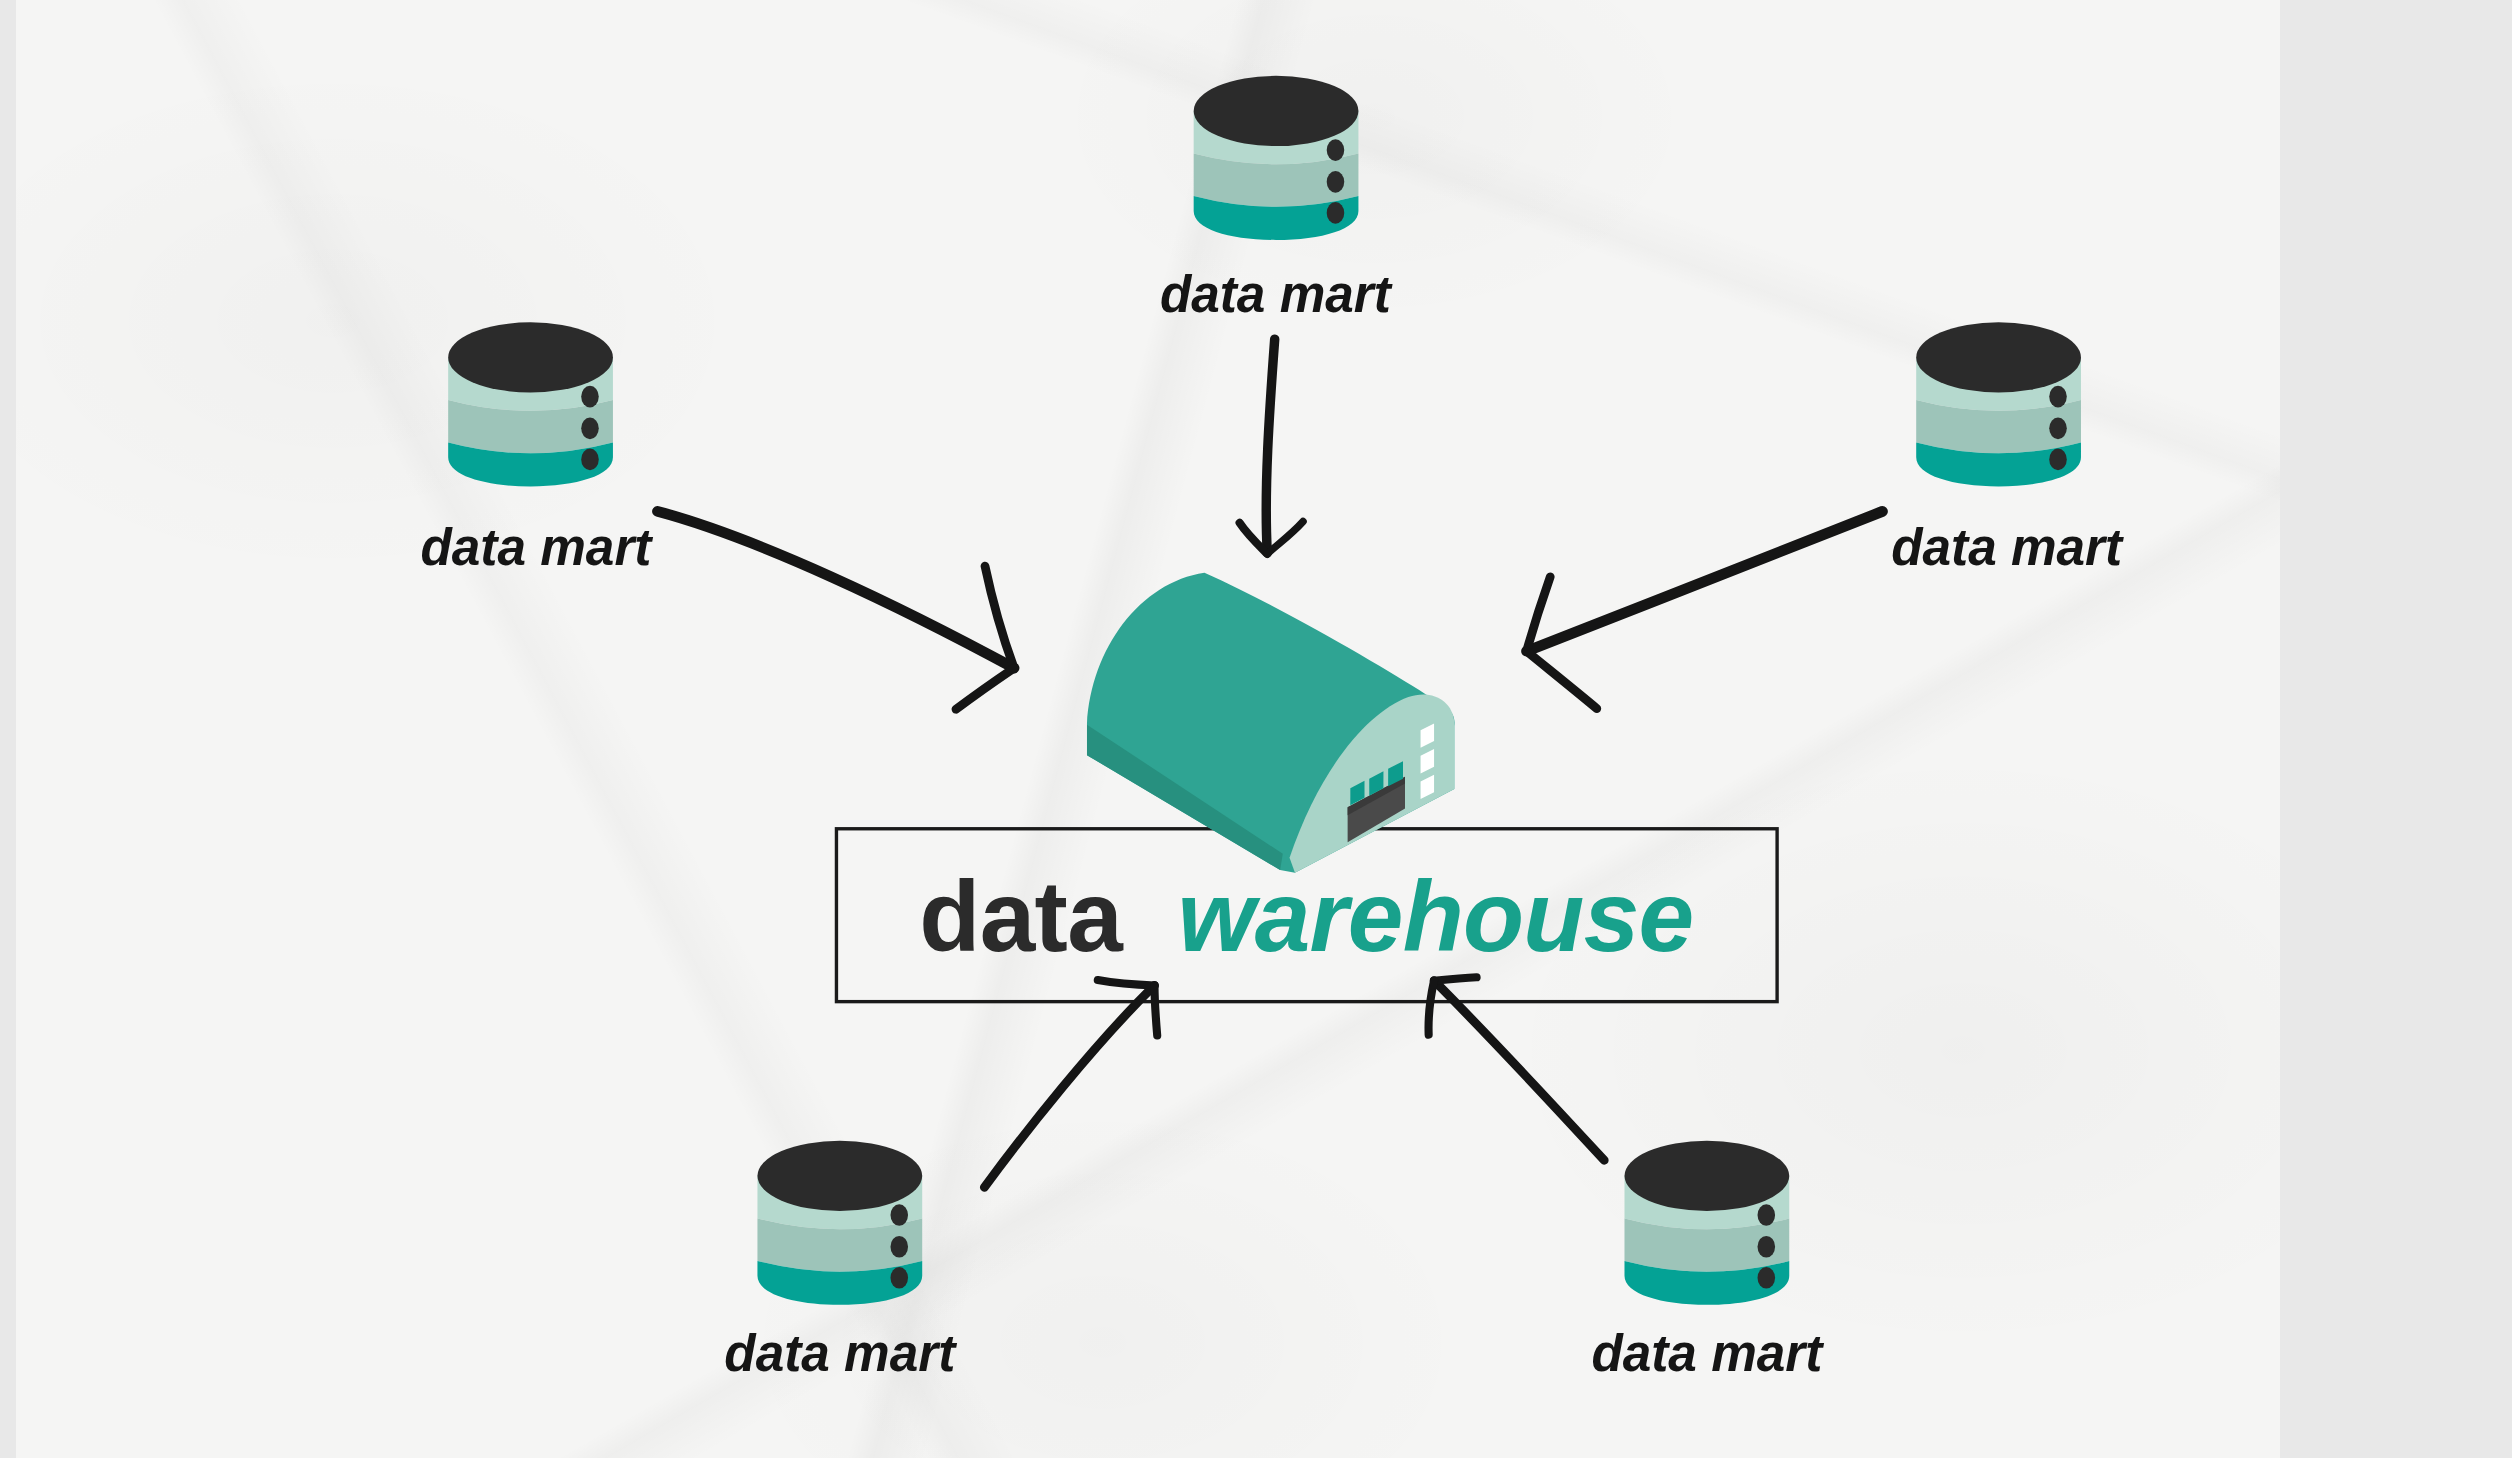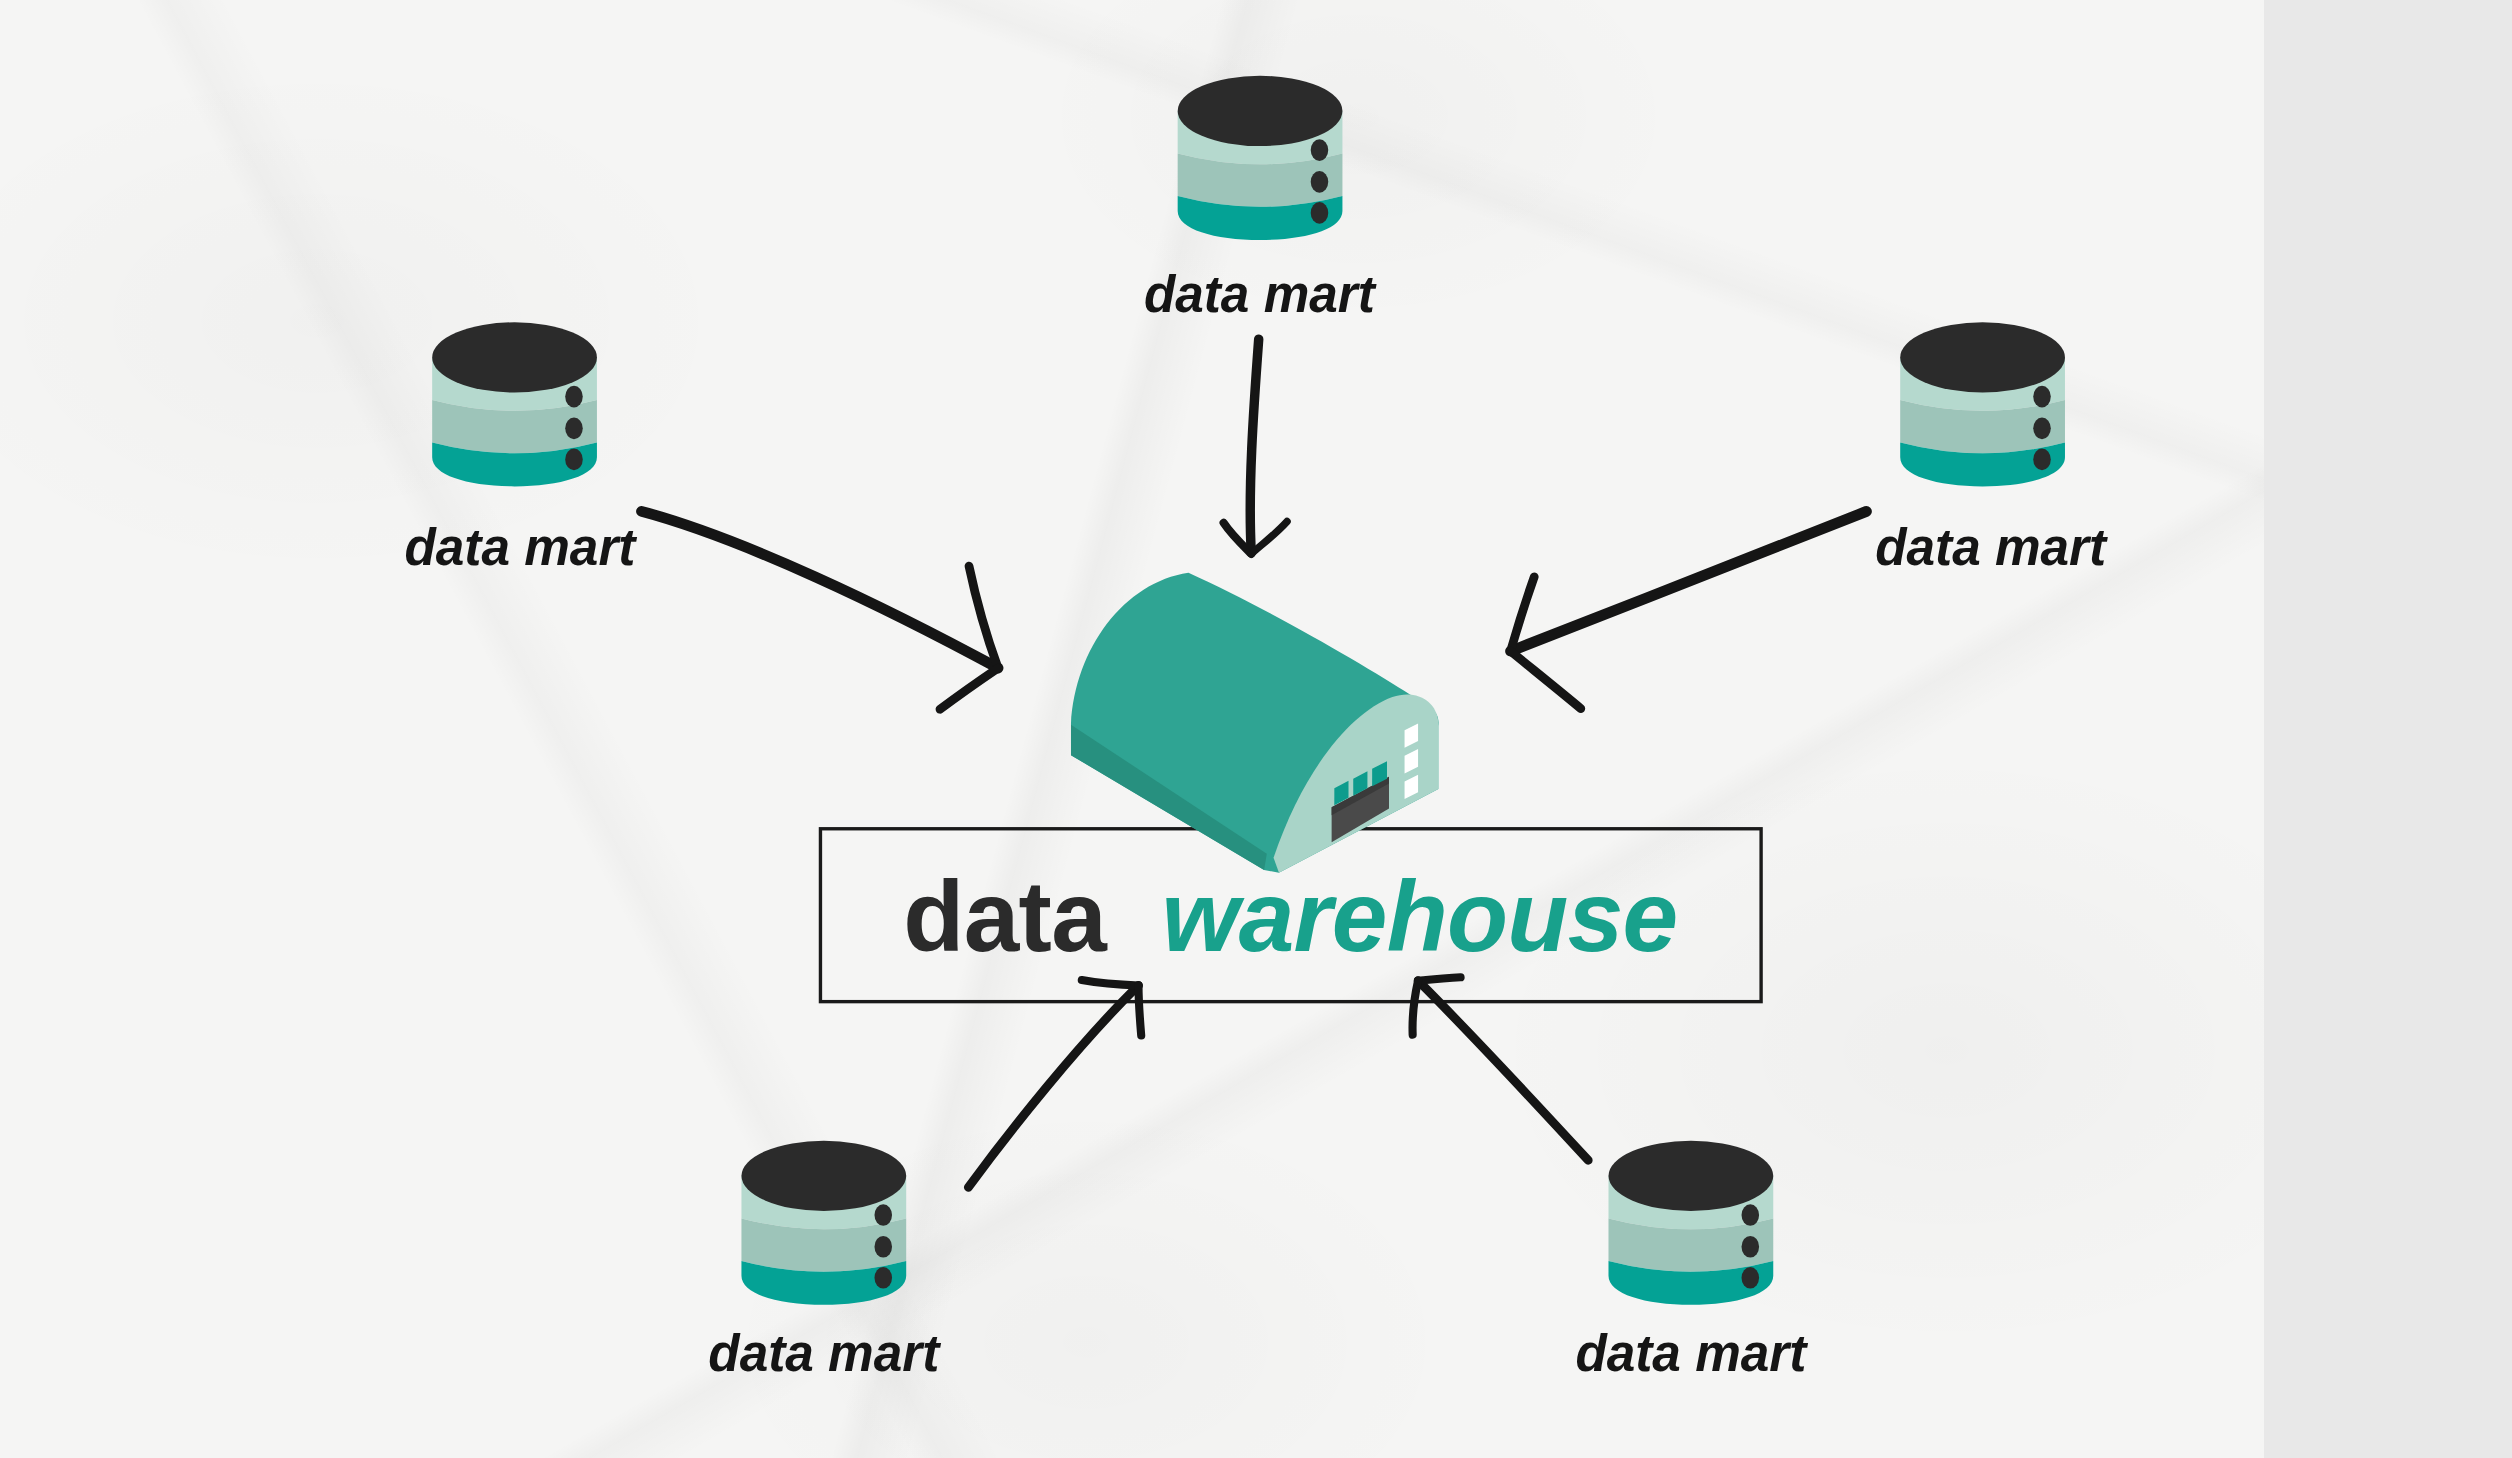--- a/index.html
+++ b/index.html
@@ -11,20 +11,21 @@
     background-image:
       linear-gradient(105deg, rgba(0,0,0,0) 46%, rgba(0,0,0,0.030) 47%, rgba(0,0,0,0) 49%),
       linear-gradient(62deg,  rgba(0,0,0,0) 30%, rgba(0,0,0,0.025) 31%, rgba(0,0,0,0) 33%),
       linear-gradient(150deg, rgba(0,0,0,0) 64%, rgba(0,0,0,0.028) 65%, rgba(0,0,0,0) 67%),
       linear-gradient(20deg,  rgba(0,0,0,0) 78%, rgba(0,0,0,0.022) 79%, rgba(0,0,0,0) 81%),
       radial-gradient(ellipse 608px 378px at 14% 22%, rgba(0,0,0,0.020), rgba(0,0,0,0) 70%),
       radial-gradient(ellipse 675px 439px at 86% 72%, rgba(0,0,0,0.024), rgba(0,0,0,0) 70%),
       radial-gradient(ellipse 540px 351px at 48% 92%, rgba(0,0,0,0.020), rgba(0,0,0,0) 70%),
       radial-gradient(ellipse 473px 304px at 60% 8%,  rgba(0,0,0,0.018), rgba(0,0,0,0) 70%);
     font-family:"Liberation Sans", sans-serif;
+    margin-left:16px;
   }
   svg{position:absolute;inset:0;}
   .mart-label{
     font-family:"Liberation Sans", sans-serif;
     font-weight:bold;font-style:italic;
     font-size:76px;
   }
   .title-text{
     font-family:"Liberation Sans", sans-serif;
     font-weight:bold;

